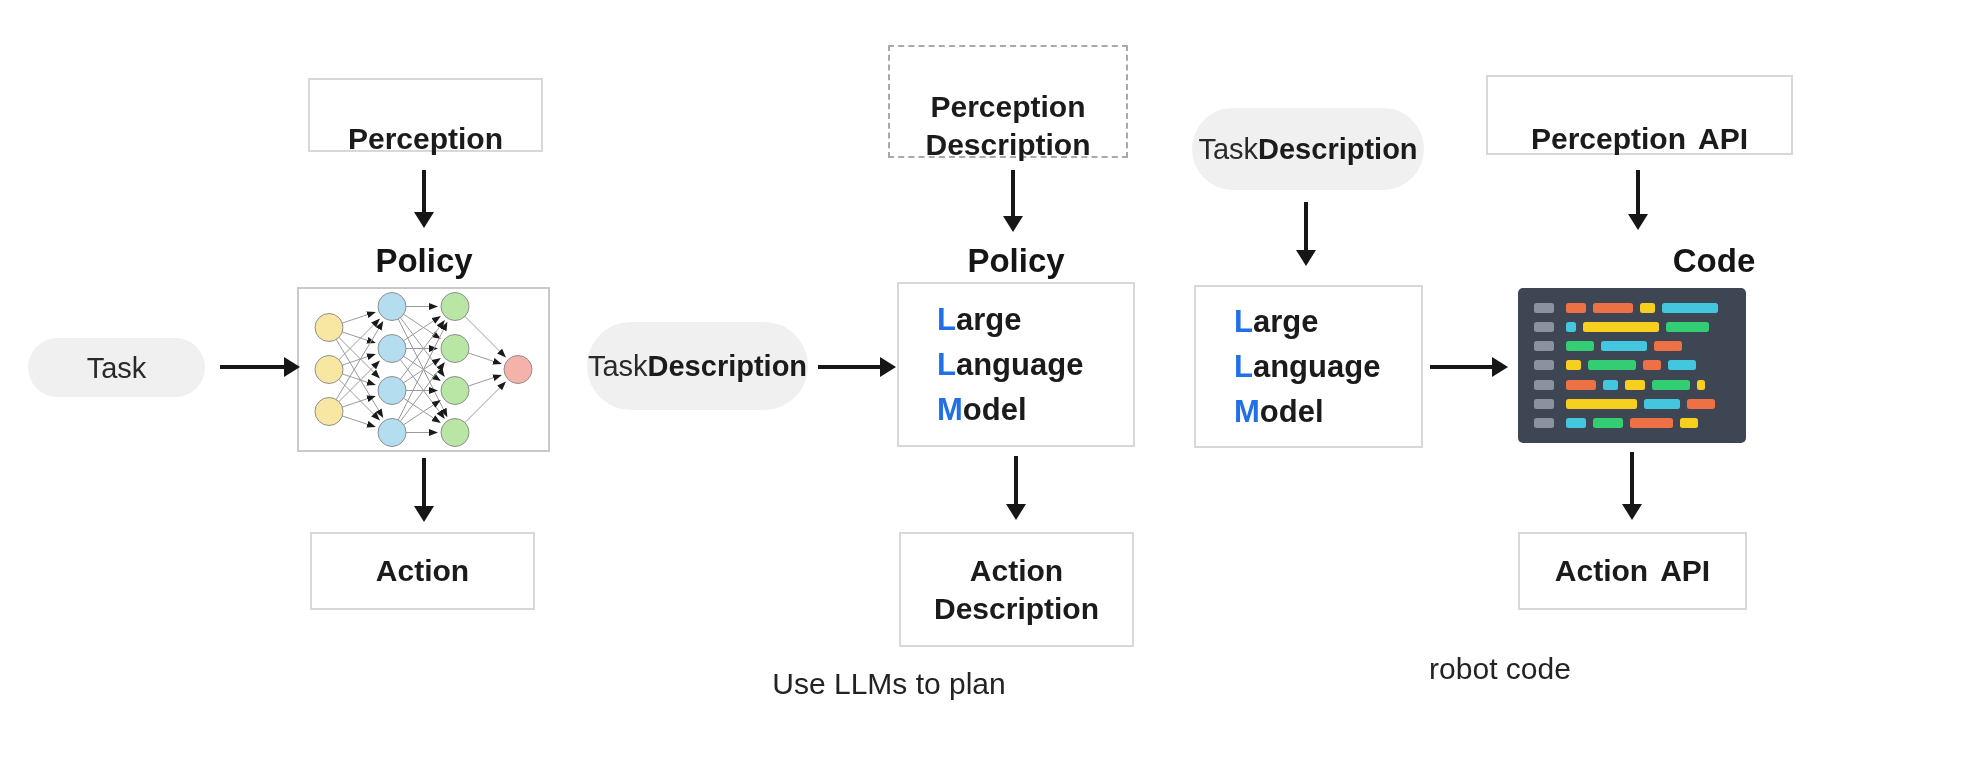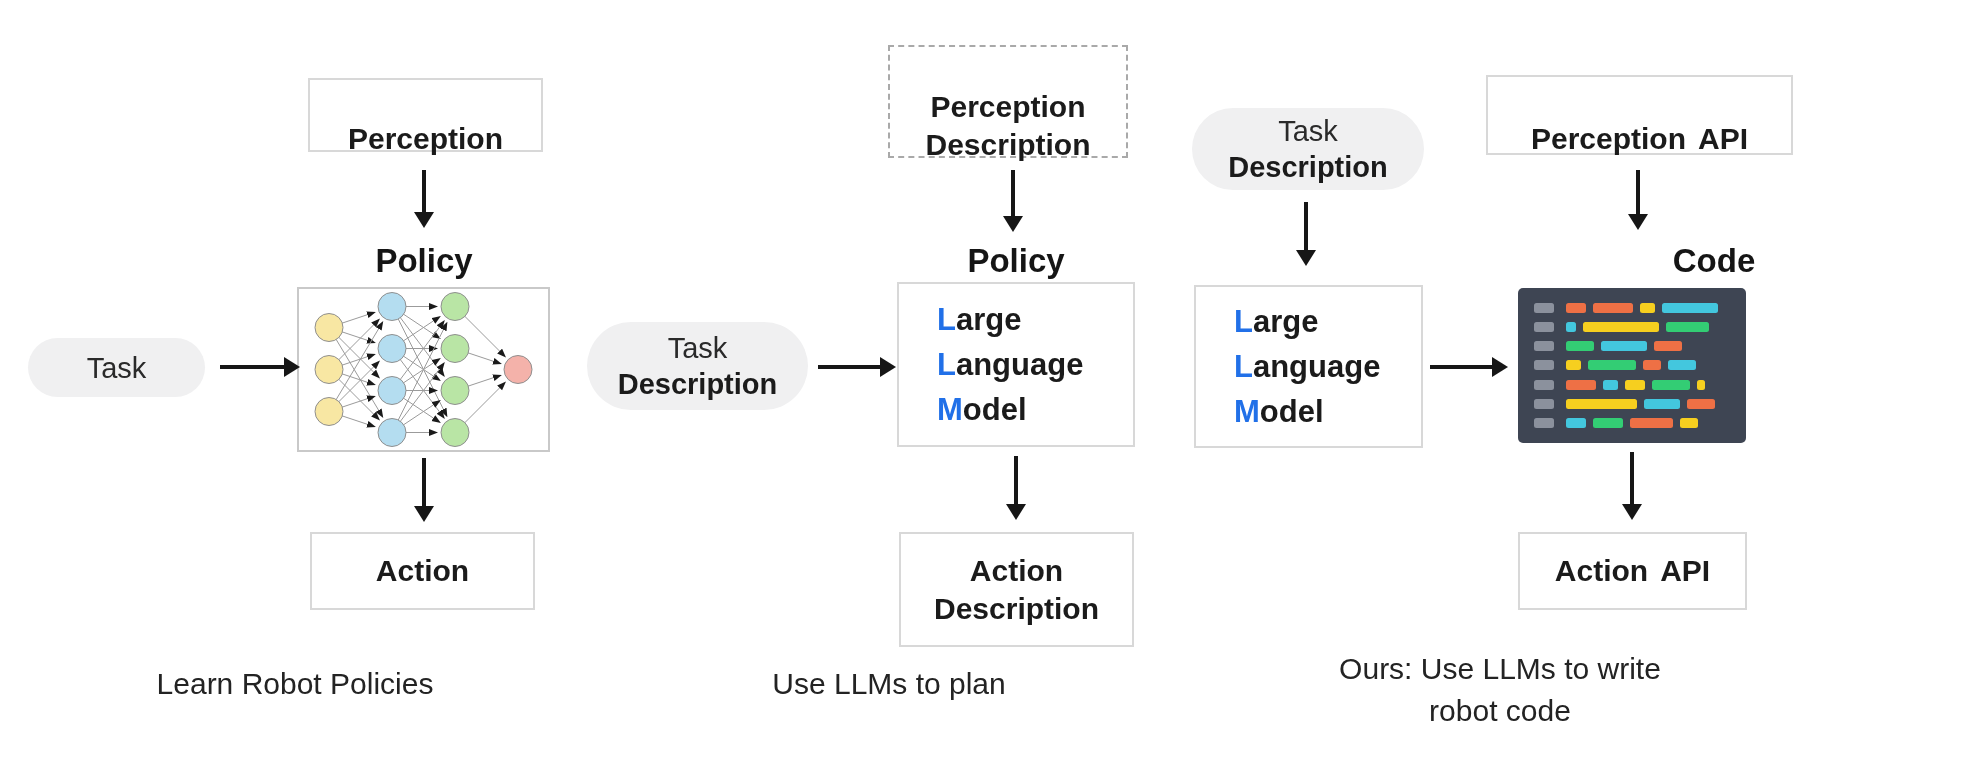--- a/index.html
+++ b/index.html
@@ -13,21 +13,21 @@
   }
   .box .t{font-weight:bold;font-size:30px;line-height:38px;color:var(--ink,#1b1b1b);white-space:nowrap;}
   .dashed{border:2px dashed var(--dash-border,#a9a9a9);}
   .green{color:var(--green,#3cd57d);margin-top:48px;}
   .orange{color:var(--orange,#f5a41d);}
   .blue{color:var(--blue,#2170e8);}
   .rowline{display:flex;align-items:baseline;}
   .rowline .t2{margin-left:12px;}
   .pill{
     position:absolute;background:var(--pill-bg,#f0f0f1);border-radius:999px;
-    display:flex;flex-direction:column;align-items:center;justify-content:center;
+    display:flex;align-items:center;justify-content:center;
     font-size:29px;line-height:36px;color:#2a2a2a;box-sizing:border-box;
   }
   .pill b{color:var(--ink,#1b1b1b);}
   .biglabel{
     position:absolute;width:200px;text-align:center;font-size:33px;font-weight:bold;
     color:#151515;white-space:nowrap;
   }
   .caption{
     position:absolute;width:400px;text-align:center;font-size:30px;line-height:42px;
     color:var(--caption,#232323);
@@ -138,21 +138,20 @@
 
   <div class="varrow" style="left:414px;top:458px;height:64px">
     <span class="shaft"></span>
     <span class="head"></span>
   </div>
 
   <div class="box" style="left:310px;top:532px;width:225px;height:78px">
     <span class="t orange">Action</span>
   </div>
 
-  <div class="caption" style="left:95px;top:663px">Learn Robot Policies</div>
 
   <div class="box dashed" style="left:888px;top:45px;width:240px;height:113px">
     <span class="t green">Perception</span>
     <span class="t">Description</span>
   </div>
 
   <div class="varrow" style="left:1003px;top:170px;height:62px">
     <span class="shaft"></span>
     <span class="head"></span>
   </div>
@@ -282,17 +281,16 @@
   </div>
 
   <div class="box" style="left:1518px;top:532px;width:229px;height:78px">
     <span class="rowline">
       <span class="t orange">Action</span>
       <span class="t t2">API</span>
     </span>
   </div>
 
   <div class="caption" style="left:1300px;top:648px">
-    <div>Ours: Use LLMs to write</div>
     <div>robot code</div>
   </div>
 
 </div>
 
 </body></html>

